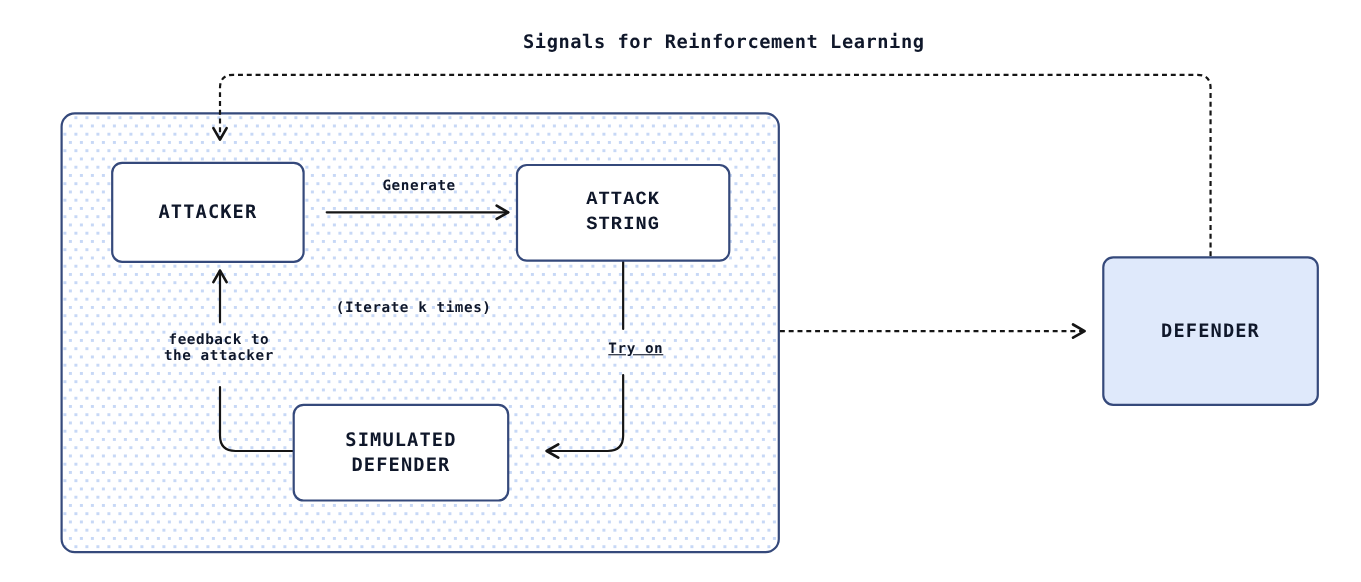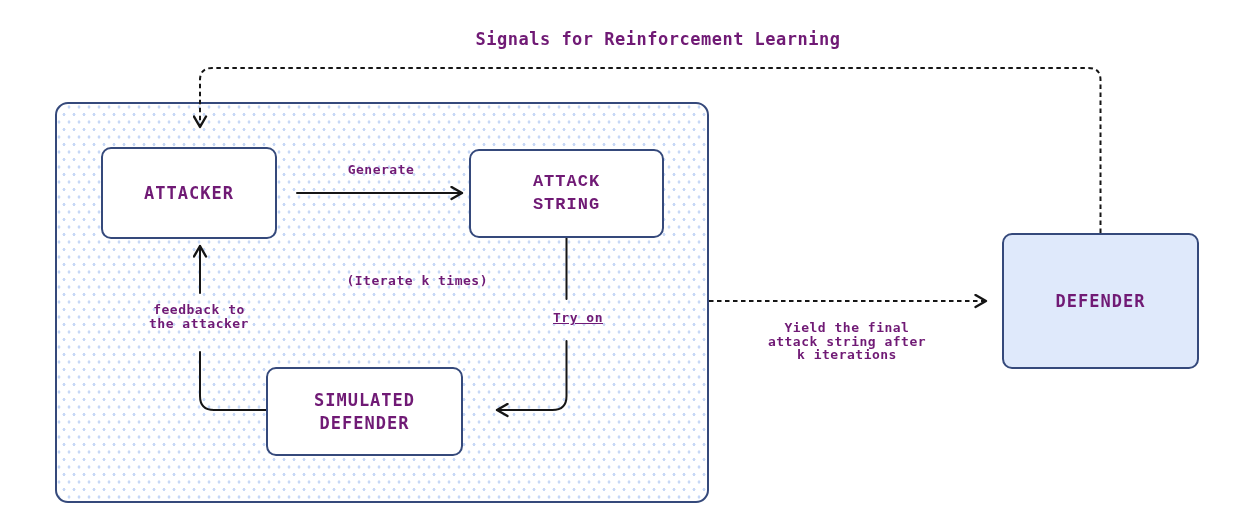--- a/index.html
+++ b/index.html
@@ -1,19 +1,19 @@
 <!DOCTYPE html>
 <html><head>
 <meta charset="utf-8">
 <style>
   html,body { margin:0; padding:0; background:#ffffff; }
   .stage {
     position:relative; width:1237px; height:529px; background:#ffffff;
     font-family:"DejaVu Sans Mono","Liberation Mono",monospace;
-    color:#701a75; overflow:hidden;
+    color:#0f172a; overflow:hidden;
   }
   
   .loop-bg {
     position:absolute; left:55px; top:102px; width:654px; height:401px;
     box-sizing:border-box; border:2px solid #35497b; border-radius:13px;
     background-color:#ffffff;
     background-image:
       radial-gradient(circle, #c7d8f6 1.45px, rgba(255,255,255,0) 1.55px),
       radial-gradient(circle, #c7d8f6 1.45px, rgba(255,255,255,0) 1.55px);
     background-size:10px 15px, 10px 15px;
@@ -30,21 +30,21 @@
   .node-attacker            { left:101px;  top:147px; width:176px; height:92px; }
   .node-attack-string       { left:469px;  top:149px; width:195px; height:89px;font-family:Liberation Mono, monospace; }
   .node-simulated-defender  { left:266px;  top:367px; width:197px; height:89px; }
   .node-defender            { left:1002px; top:233px; width:197px; height:136px; background:#dfe9fb; }
   .label {
     position:absolute; font-weight:bold; font-size:13px; text-align:center;
     white-space:pre-line; line-height:1.05; letter-spacing:0.5px;
   }
   .label-title    { left:408px; top:31px;  width:500px; font-size:17px; }
   .label-generate { left:301px; top:163px; width:160px; }
-  .label-iterate  { left:288px; top:274px; width:200px;text-align:right; }
+  .label-iterate  { left:276px; top:274px; width:200px; }
   .label-try-on   { left:518px; top:311px; width:120px;text-decoration:underline; }
   .label-feedback { left:99px;  top:303px; width:200px; }
   .label-yield    { left:727px; top:321px; width:240px; }
 </style>
 </head>
 <body>
 
 <div class="stage">
 
   <div class="loop-bg"></div>
@@ -92,17 +92,14 @@
 
   <div class="label label-generate">Generate</div>
 
   <div class="label label-iterate">(Iterate k times)</div>
 
   <div class="label label-try-on">Try on</div>
 
   <div class="label label-feedback">feedback to
 the attacker</div>
 
-  <div class="label label-yield">Yield the final
-attack string after
-k iterations</div>
 
 </div>
 
 </body></html>

